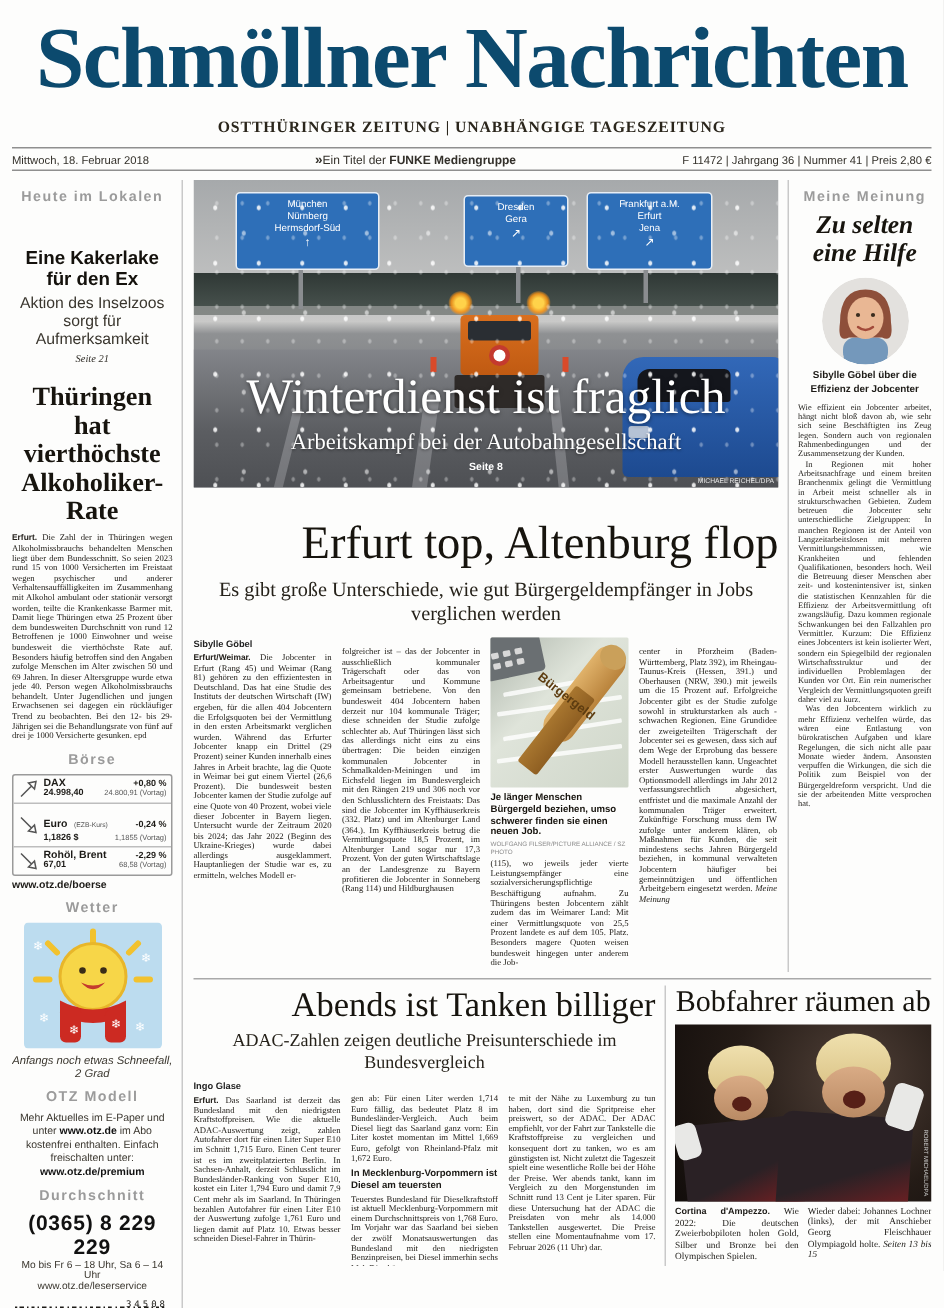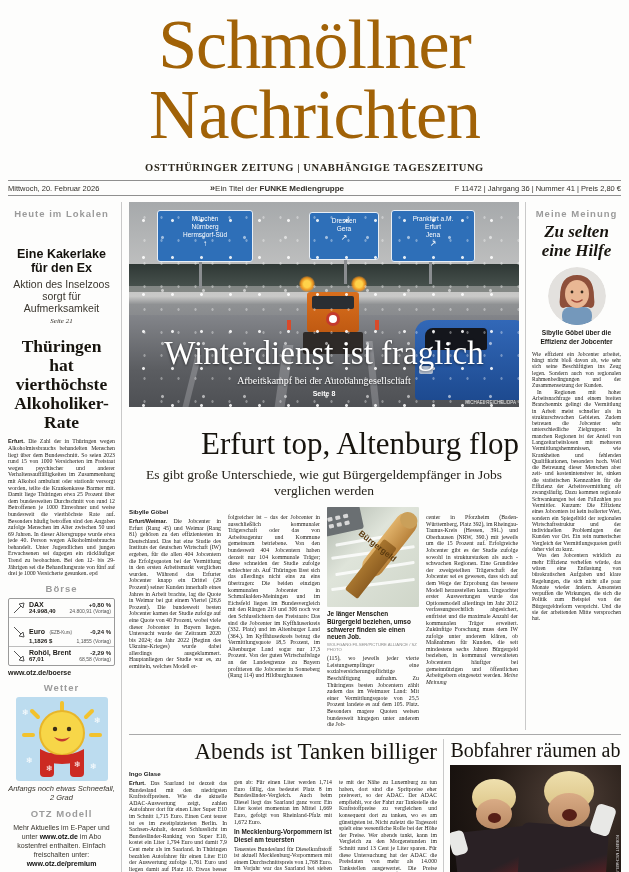--- a/index.html
+++ b/index.html
@@ -4,22 +4,22 @@
 <style>
   * { margin:0; padding:0; box-sizing:border-box; -webkit-text-size-adjust:none; }
   html,body { background:#e9e9e9; }
   .page {
     position:relative; width:629px; height:872px; margin:0 auto; background:#fdfdfc;
     overflow:hidden; font-family:"Liberation Serif", serif; color:#1c1a16;
   }
   
   .masthead { text-align:center; padding-top:10px; }
   .masthead h1 {
-    font-family:"Liberation Serif", serif; font-weight:normal; font-size:70px; line-height:1;
-    color:#a16207; letter-spacing:-1px;
+    font-family:"Liberation Serif", serif; font-weight:bold; font-size:58px; line-height:1;
+    color:#0c4a6e; letter-spacing:-1px;
   }
   .mast-sub {
     margin-top:12px; font-size:10.5px; font-weight:bold; letter-spacing:0.6px; color:#2b261c;
   }
   .daterow {
     margin:7px 8px 0 8px; border-top:1px solid #8f8f8f; border-bottom:1px solid #8f8f8f;
     display:flex; align-items:center; justify-content:space-between;
     font-family:"Liberation Sans", sans-serif; font-size:7.5px; color:#33302a; height:16px;
   }
   .daterow .mid { font-size:8px; }
@@ -96,21 +96,21 @@
   .car .lamp { position:absolute; left:4px; bottom:26px; width:14px; height:8px; background:#d9dde2; border-radius:2px; opacity:.8; }
   .snow { position:absolute; inset:0;
     background-image: radial-gradient(rgba(255,255,255,0.85) 1px, transparent 1.6px),
                       radial-gradient(rgba(255,255,255,0.55) 1px, transparent 1.6px),
                       radial-gradient(rgba(255,255,255,0.35) 0.8px, transparent 1.4px);
     background-size: 29px 37px, 41px 53px, 17px 23px;
     background-position: 0 0, 13px 9px, 7px 4px;
   }
   .hero-text { position:absolute; left:0; right:0; bottom:10px; text-align:center; color:#fff; }
   .hero-title { font-size:33px; line-height:1; text-shadow:0 1px 3px rgba(0,0,0,.55); font-weight:normal; }
-  .hero-sub { font-size:10px; margin-top:5px; text-shadow:0 1px 2px rgba(0,0,0,.55); }
+  .hero-sub { font-size:15px; margin-top:5px; text-shadow:0 1px 2px rgba(0,0,0,.55); }
   .hero-page { font-family:"Liberation Sans", sans-serif; font-weight:bold; font-size:7px; margin-top:4px; }
   .hero-credit { position:absolute; right:3px; bottom:2px; font-family:"Liberation Sans", sans-serif; font-size:4.5px; color:#e5e5e5; }
   
   .ma-head { font-size:31px; text-align:right; margin-top:19px; color:#17140e; font-weight:normal; }
   .ma-sub { font-size:13.5px; text-align:center; margin-top:5px; color:#26221a; }
   .ma-cols { display:flex; gap:7px; margin-top:6px; }
   .ma-col { width:92px; flex:none; }
   .stamp-img { position:relative; width:92px; height:100px; overflow:hidden; border-radius:1px;
     background:linear-gradient(135deg,#aeb6ac, #dfe4da 40%, #cfd6c9); }
   .form-line { position:absolute; height:3px; background:rgba(255,255,255,.8); border-radius:1px; }
@@ -152,21 +152,21 @@
 </style>
 </head>
 <body>
 
 <div class="page">
 
   <header class="masthead">
     <h1>Schmöllner Nachrichten</h1>
     <div class="mast-sub">OSTTHÜRINGER ZEITUNG | UNABHÄNGIGE TAGESZEITUNG</div>
     <div class="daterow">
-      <span>Mittwoch, 20. Februar 2026</span>
+      <span>Mittwoch, 18. Februar 2018</span>
       <span class="mid"><span class="funke-mark">»</span><span>Ein Titel der</span>&nbsp;<b>FUNKE Mediengruppe</b></span>
       <span>F 11472 | Jahrgang 36 | Nummer 41 | Preis 2,80 €</span>
     </div>
   </header>
 
   <div class="content">
 
     <aside class="left-rail">
       <div class="gray-head">Heute im Lokalen</div>
       <div class="kaker-title">Eine Kakerlake für den Ex</div>
@@ -431,20 +431,21 @@
             <p>Wie effizient ein Jobcenter arbeitet, hängt nicht bloß davon ab, wie sehr sich seine Beschäftigten ins Zeug legen. Sondern auch von regionalen Rahmenbedingungen und der Zusammensetzung der Kunden.</p>
             <p>In Regionen mit hoher Arbeitsnachfrage und einem breiten Branchenmix gelingt die Vermittlung in Arbeit meist schneller als in strukturschwachen Gebieten. Zudem betreuen die Jobcenter sehr unterschiedliche Zielgruppen: In manchen Regionen ist der Anteil von Langzeitarbeitslosen mit mehreren Vermittlungshemmnissen, wie Krankheiten und fehlenden Qualifikationen, besonders hoch. Weil die Betreuung dieser Menschen aber zeit- und kostenintensiver ist, sinken die statistischen Kennzahlen für die Effizienz der Arbeitsvermittlung oft zwangsläufig. Dazu kommen regionale Schwankungen bei den Fallzahlen pro Vermittler. Kurzum: Die Effizienz eines Jobcenters ist kein isolierter Wert, sondern ein Spiegelbild der regionalen Wirtschaftsstruktur und der individuellen Problemlagen der Kunden vor Ort. Ein rein numerischer Vergleich der Vermittlungsquoten greift daher viel zu kurz.</p>
             <p>Was den Jobcentern wirklich zu mehr Effizienz verhelfen würde, das wären eine Entlastung von bürokratischen Aufgaben und klare Regelungen, die sich nicht alle paar Monate wieder ändern. Ansonsten verpuffen die Wirkungen, die sich die Politik zum Beispiel von der Bürgergeldreform verspricht. Und die sie der arbeitenden Mitte versprochen hat.</p>
           </div>
         </aside>
       </div>
 
       <div class="rowB">
         <article class="fuel">
           <h2 class="fuel-head">Abends ist Tanken billiger</h2>
+          <div class="fuel-sub">ADAC-Zahlen zeigen deutliche Preisunterschiede im Bundesvergleich</div>
           <div class="fuel-cols">
             <div class="fuel-col">
               <div class="byline">Ingo Glase</div>
               <p class="bodytext"><span class="lead">Erfurt.</span> <span>Das Saarland ist derzeit das Bundesland mit den niedrigsten Kraftstoffpreisen. Wie die aktuelle ADAC-Auswertung zeigt, zahlen Autofahrer dort für einen Liter Super E10 im Schnitt 1,715 Euro. Einen Cent teurer ist es im zweitplatzierten Berlin. In Sachsen-Anhalt, derzeit Schlusslicht im Bundesländer-Ranking von Super E10, kostet ein Liter 1,794 Euro und damit 7,9 Cent mehr als im Saarland. In Thüringen bezahlen Autofahrer für einen Liter E10 der Auswertung zufolge 1,761 Euro und liegen damit auf Platz 10. Etwas besser schneiden Diesel-Fahrer in Thürin-</span></p>
             </div>
             <div class="fuel-col" style="padding-top:12px;">
               <p class="bodytext">gen ab: Für einen Liter werden 1,714 Euro fällig, das bedeutet Platz 8 im Bundesländer-Vergleich. Auch beim Diesel liegt das Saarland ganz vorn: Ein Liter kostet momentan im Mittel 1,669 Euro, gefolgt von Rheinland-Pfalz mit 1,672 Euro.</p>
               <div class="subhead-sm">In Mecklenburg-Vorpommern ist Diesel am teuersten</div>
               <p class="bodytext">Teuerstes Bundesland für Dieselkraftstoff ist aktuell Mecklenburg-Vorpommern mit einem Durchschnittspreis von 1,768 Euro. Im Vorjahr war das Saarland bei sieben der zwölf Monatsauswertungen das Bundesland mit den niedrigsten Benzinpreisen, bei Diesel immerhin sechs Mal. Dies könn-</p>
             </div>

